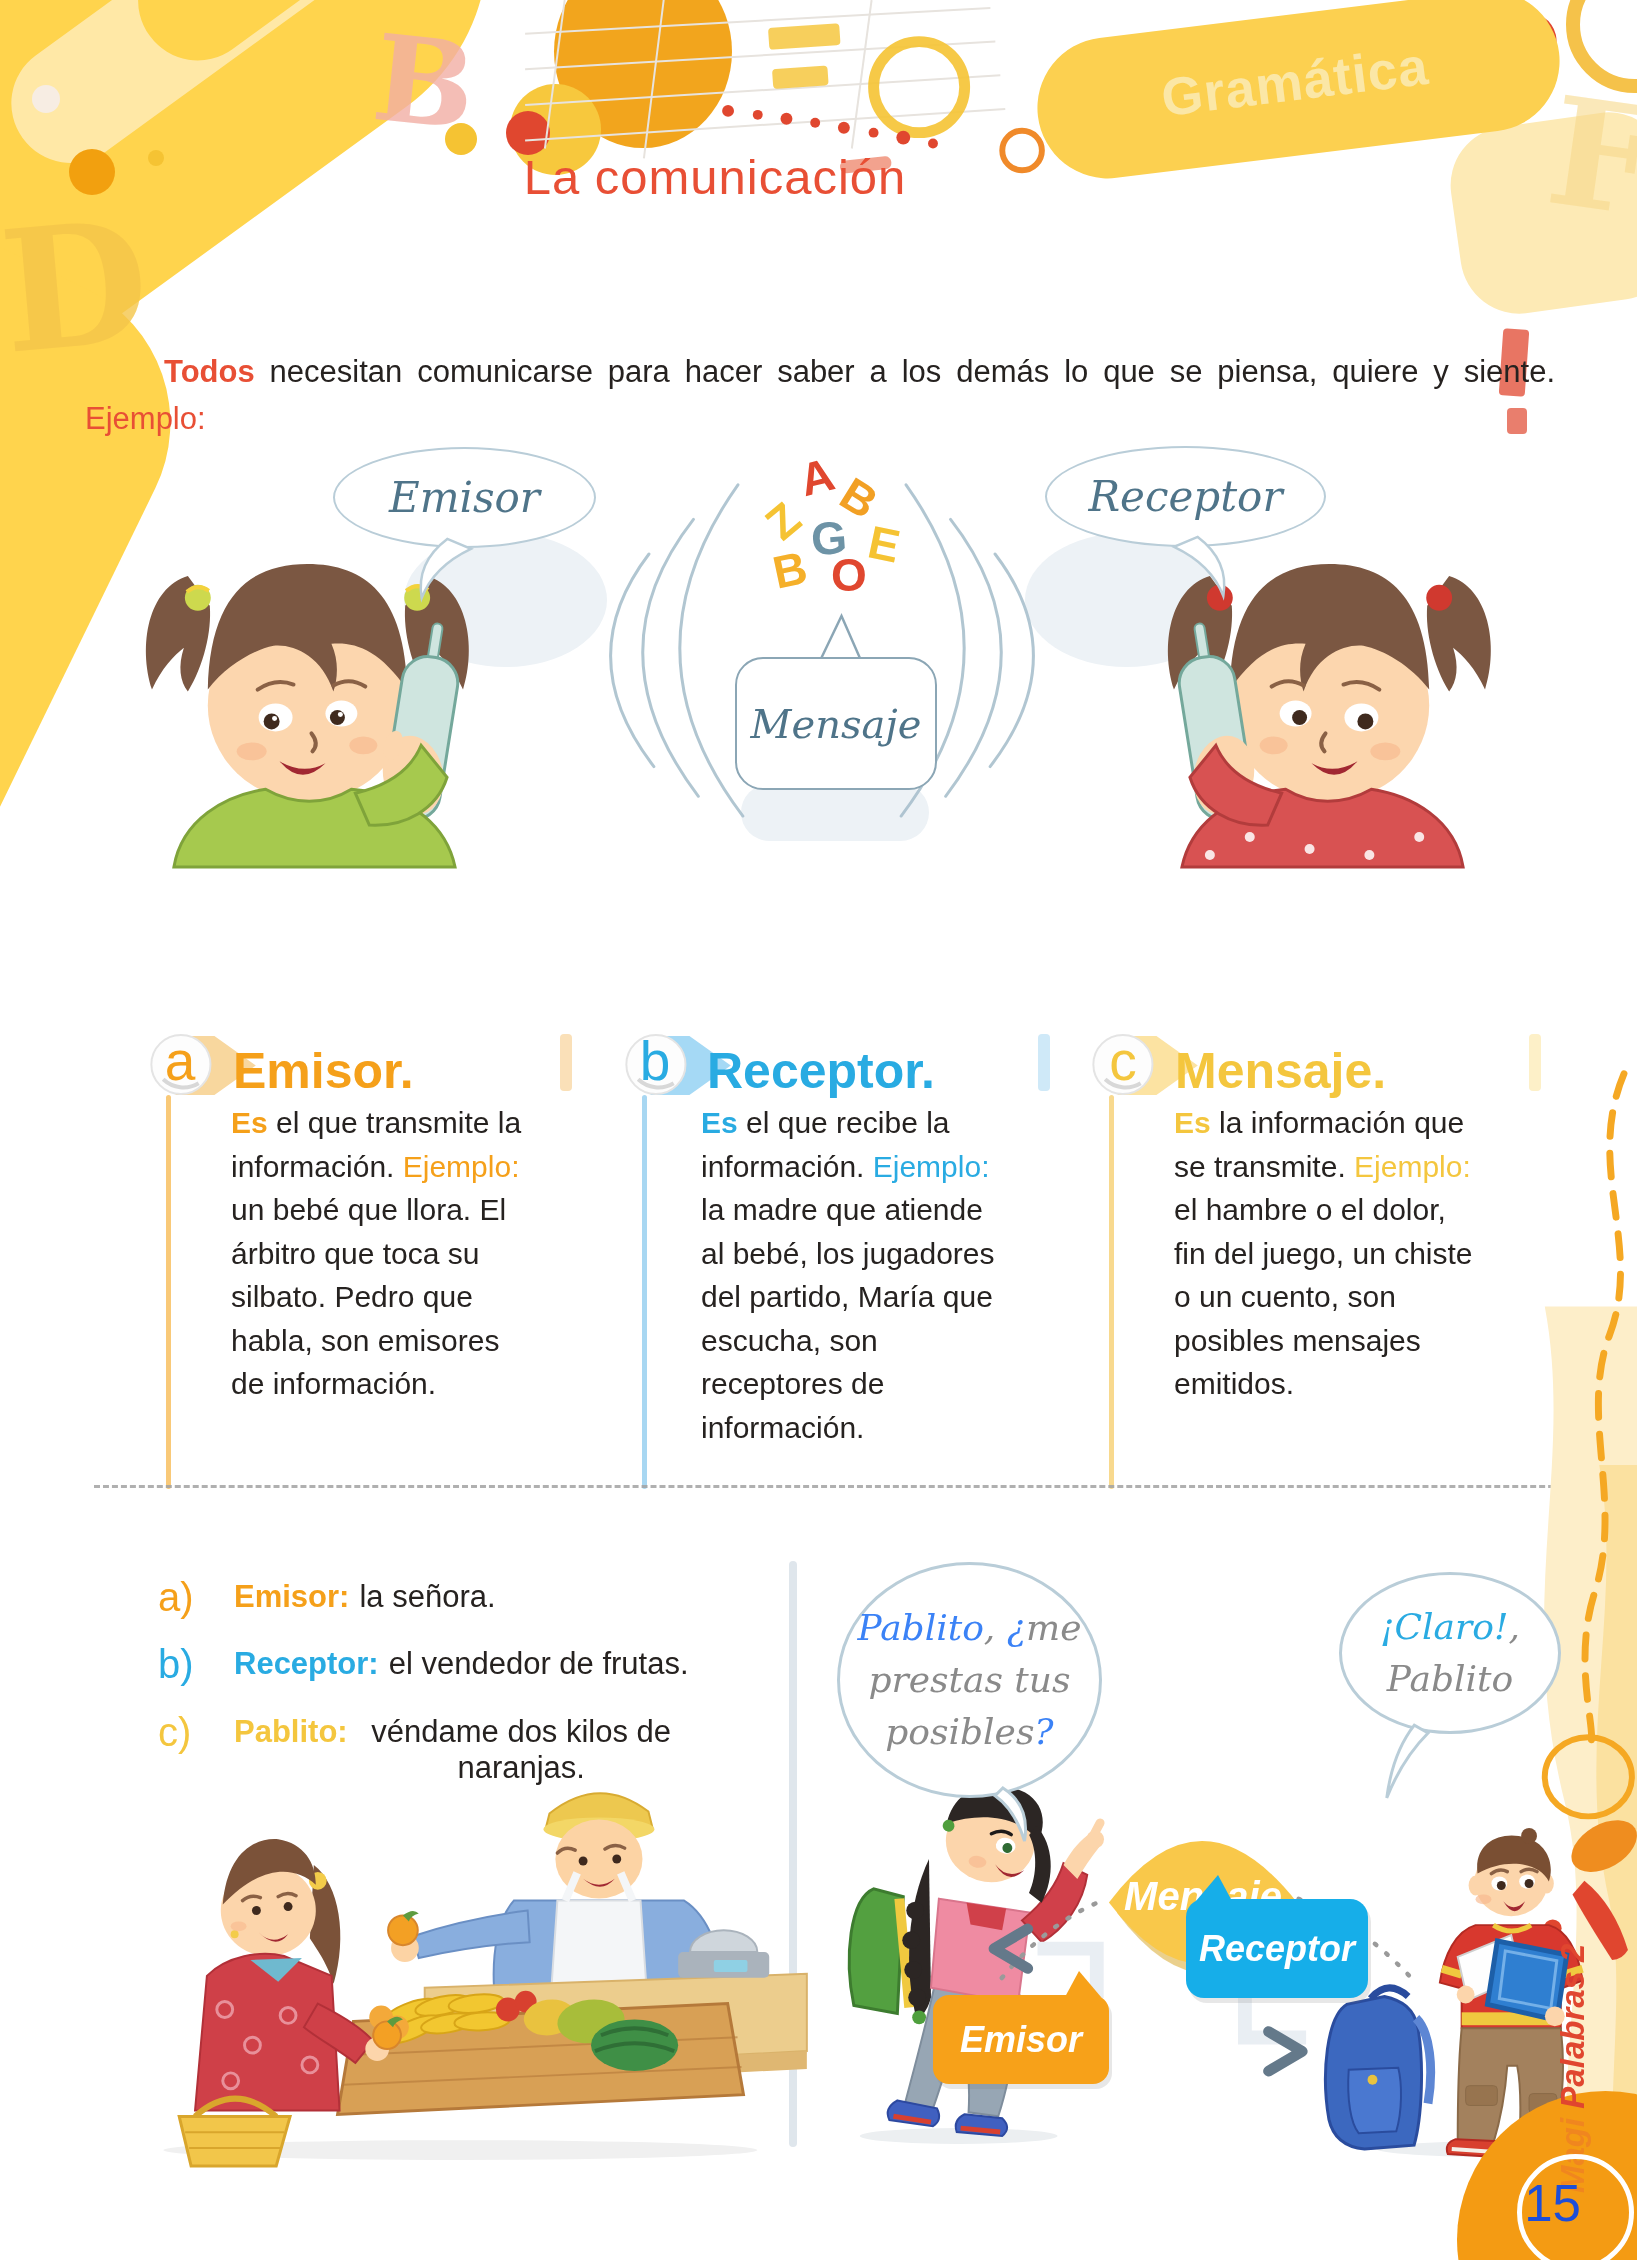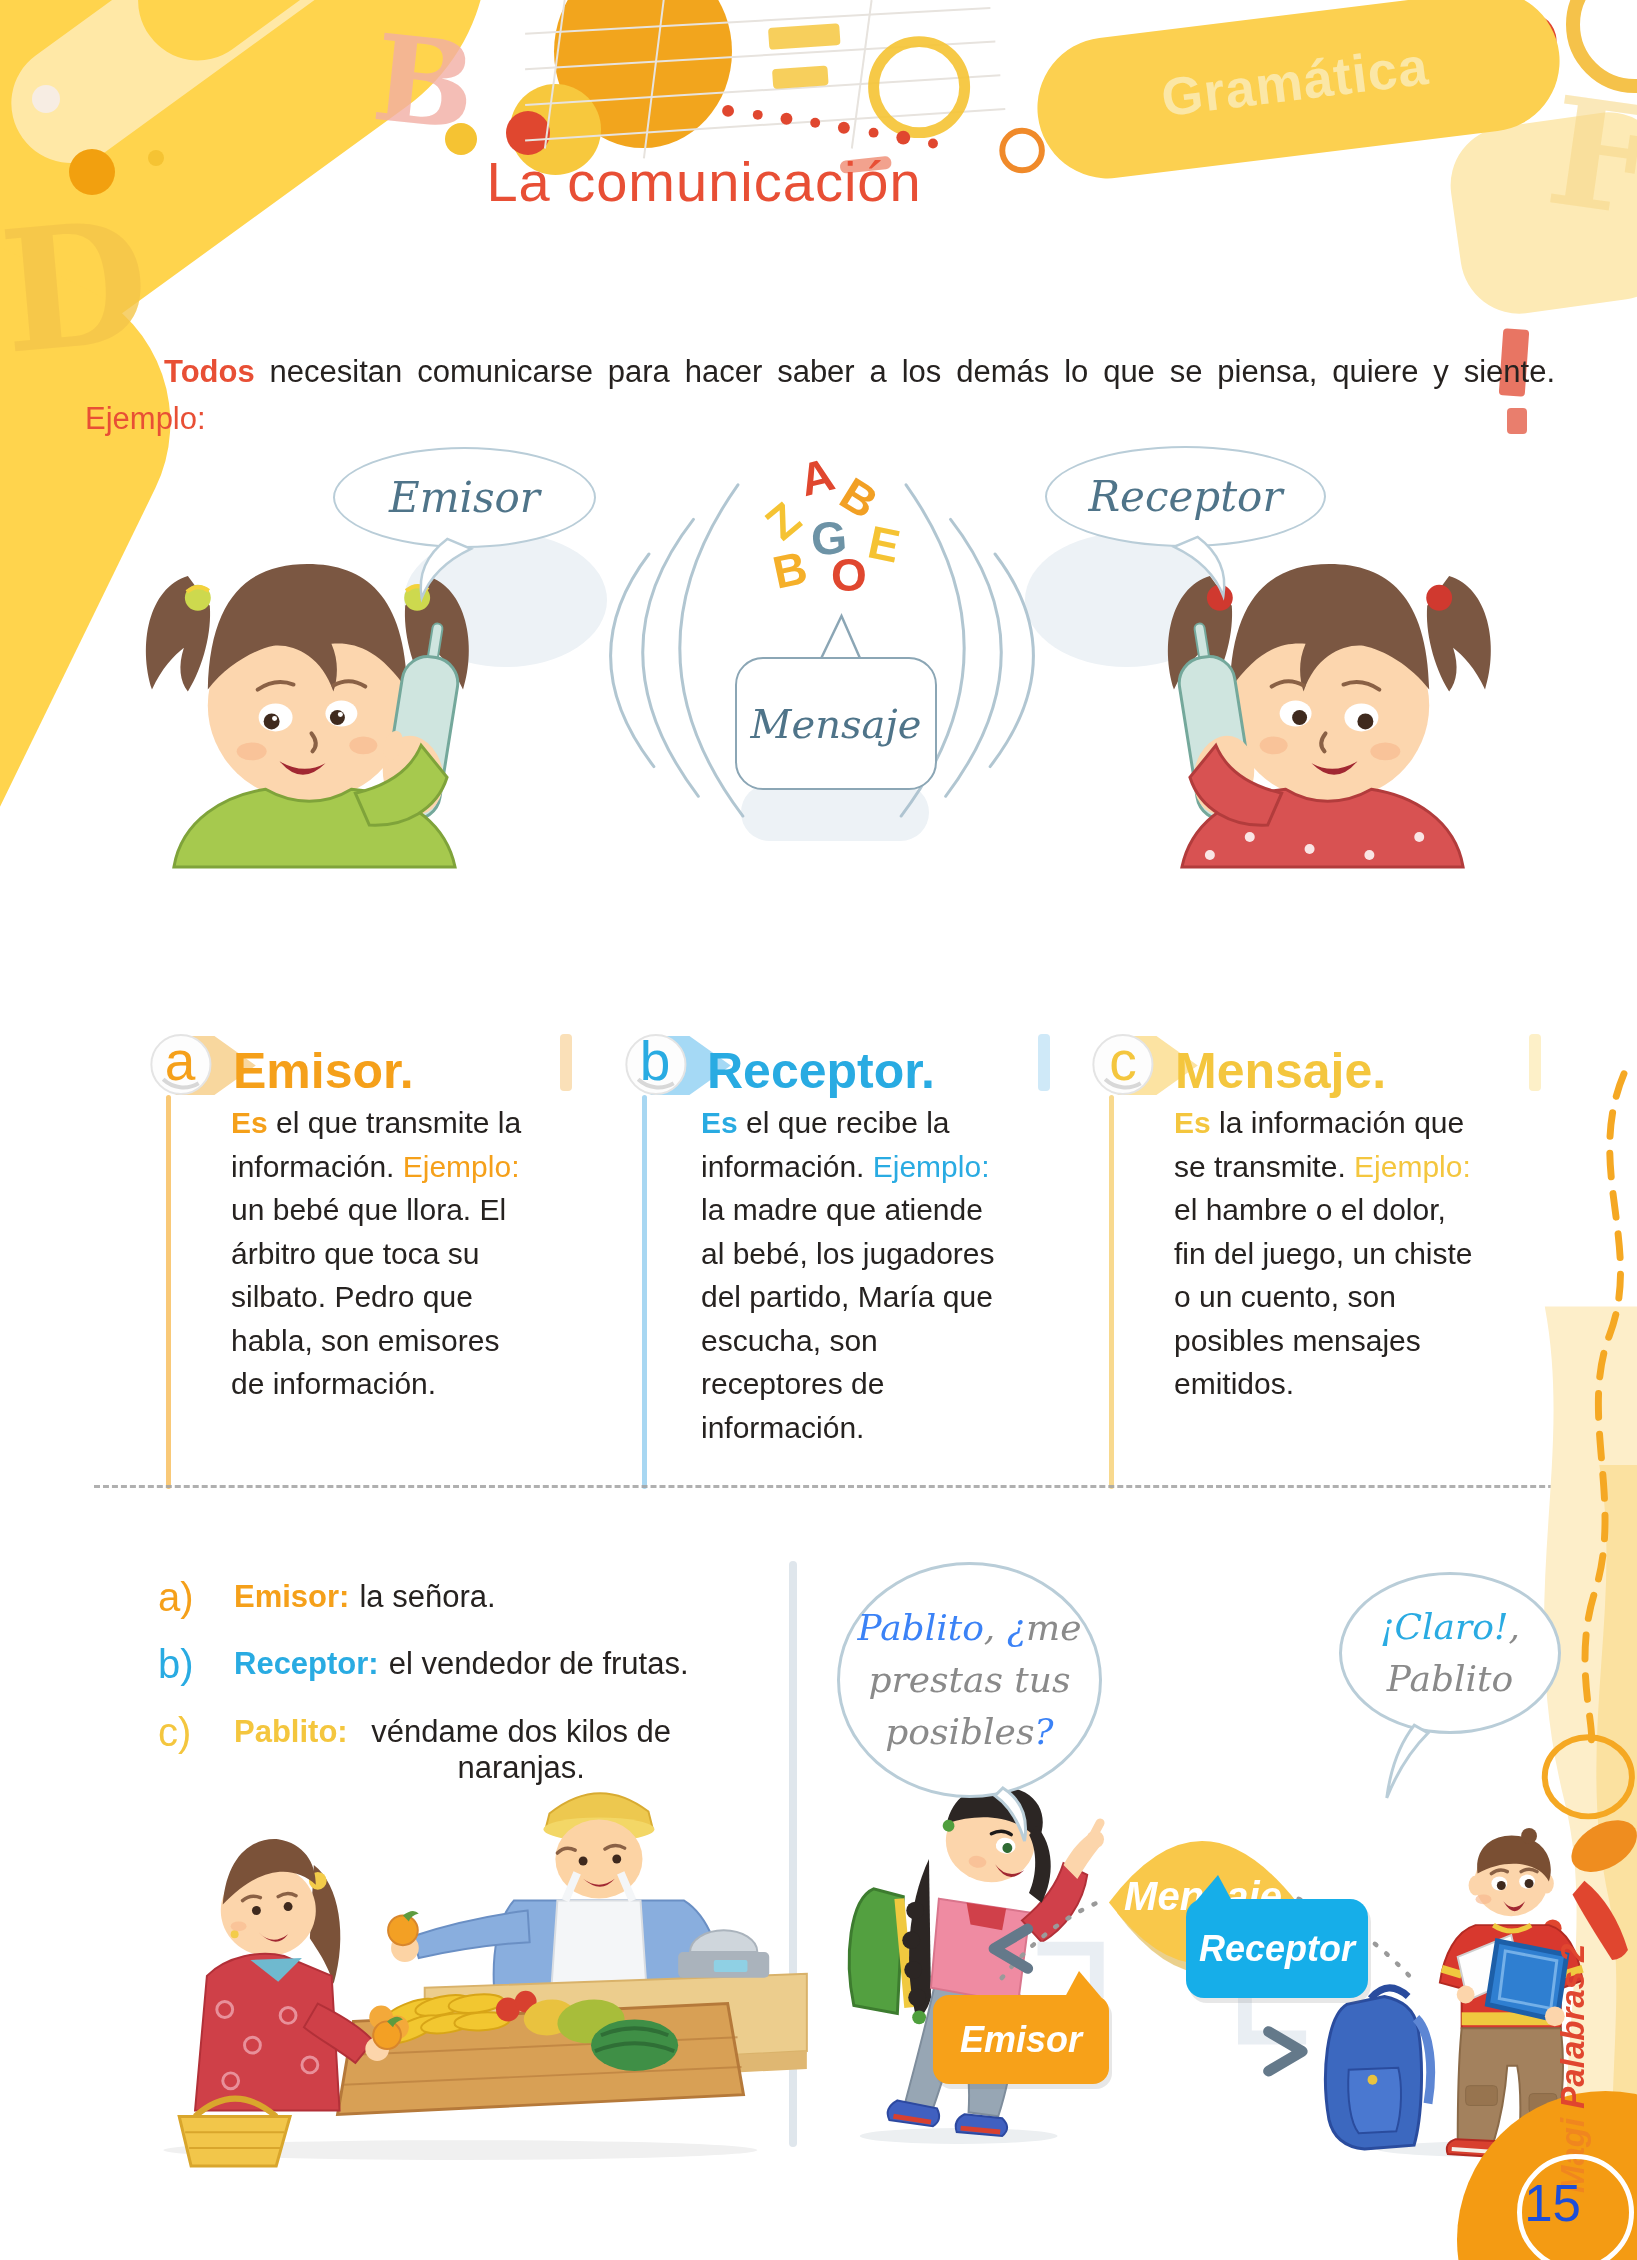--- a/index.html
+++ b/index.html
@@ -11,21 +11,21 @@
   .dec{position:absolute;pointer-events:none;}
   .blob{border-radius:198px;}
   .y1{background:#ffd44d;} .y2{background:#ffe9ae;} 
   .tab{left:1036px;top:14px;width:525px;height:141px;background:#fcd050;border-radius:71px;
        transform:rotate(-7deg);}
   .tab-label{left:1097px;top:51px;width:396px;text-align:center;font-size:53px;font-weight:bold;
        color:#fbe7a6;transform:rotate(-7deg);letter-spacing:1px;}
   .sketch-letter{font-family:"DejaVu Serif",serif;font-weight:bold;opacity:.8;}
 
   
-  .title{left:110px;top:149px;width:1188px;text-align:center;font-size:56px;color:#e84f35;
+  .title{left:121px;top:149px;width:1188px;text-align:center;font-size:49px;color:#e84f35;
          letter-spacing:1px;}
   .intro{left:81px;top:345px;width:1470px;font-size:31px;line-height:1.5;text-align:justify;
          text-indent:79px;}
   .red-b{color:#e84f35;font-weight:bold;}
   .red{color:#e84f35;}
 
   
   .cloud{background:#edf2f6;border-radius:50%;}
   .bubble{background:#fff;border:2.5px solid #b9cdd8;border-radius:50%;display:flex;
           align-items:center;justify-content:center;}

